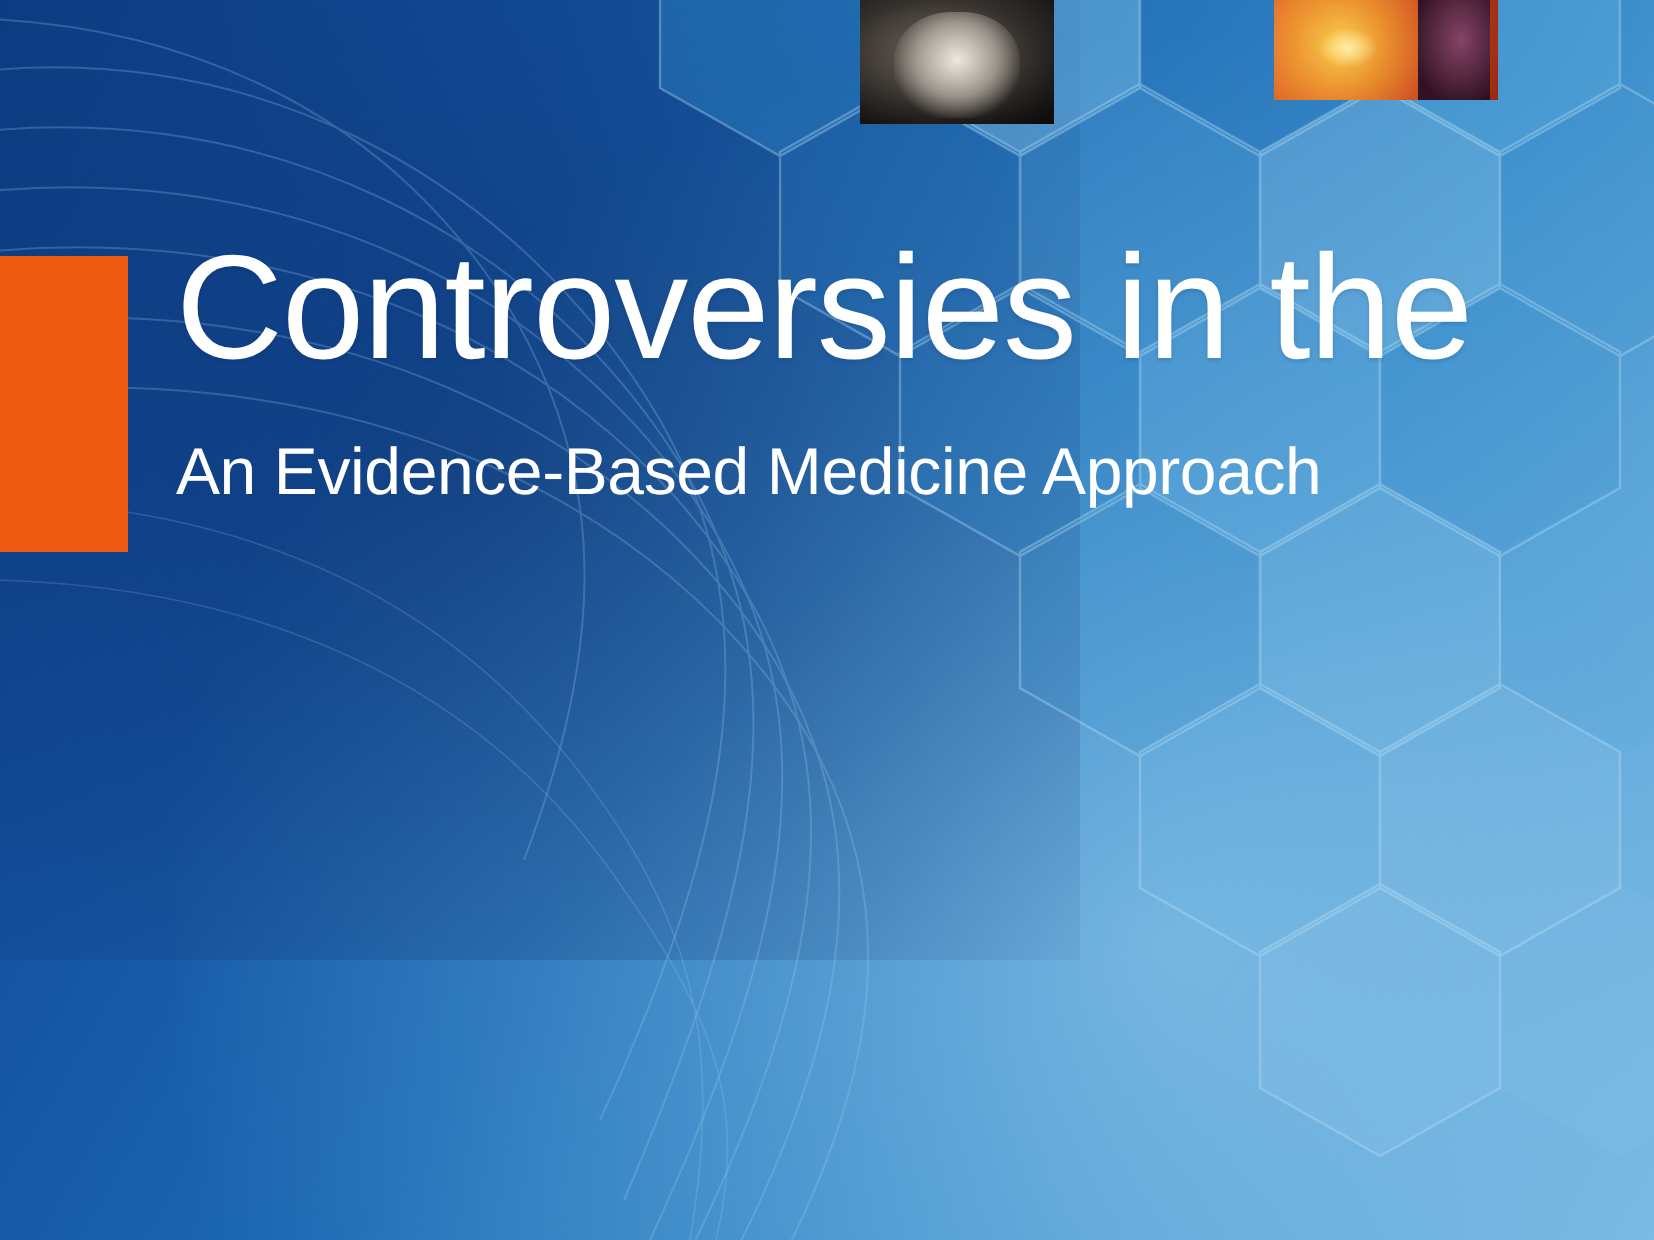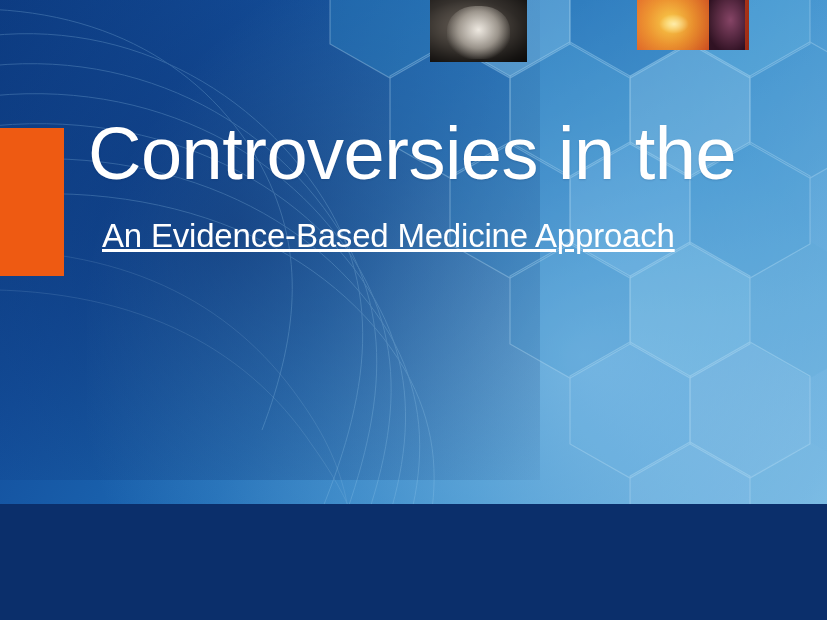--- a/index.html
+++ b/index.html
@@ -10,21 +10,21 @@
   body {
     width: 827px;
     height: 620px;
     overflow: hidden;
     font-family: "Liberation Sans", sans-serif;
   }
 
   .cover {
     position: relative;
     width: 827px;
-    height: 504px;
+    height: 620px;
     overflow: hidden;
     background: linear-gradient(120deg, #0d3f87 0%, #1452a0 22%, #1d6ab4 45%, #3a8dcb 68%, #63aadb 88%, #7cbbe4 100%);
   }
 
   
   .glow {
     position: absolute;
     right: -160px;
     bottom: -220px;
     width: 900px;
@@ -83,24 +83,23 @@
     letter-spacing: -0.5px;
     margin: 0;
     text-shadow: 0 1px 2px rgba(0,40,90,0.18);
   }
   .title .line { display: block; white-space: nowrap; }
   .subtitle {
     color: #ffffff;
     font-family: "Liberation Sans", sans-serif;
     font-size: 33px;
     font-weight: 400;
-    margin: 26px 0 0 14px;
+    margin: 26px 0 0 0;
     letter-spacing: -0.2px;
     white-space: nowrap;
-    text-decoration: underline;
   }
 
   
   .photo {
     position: absolute;
     top: 0;
     overflow: hidden;
   }
   .photo .inner { width: 100%; height: 100%; }
 

